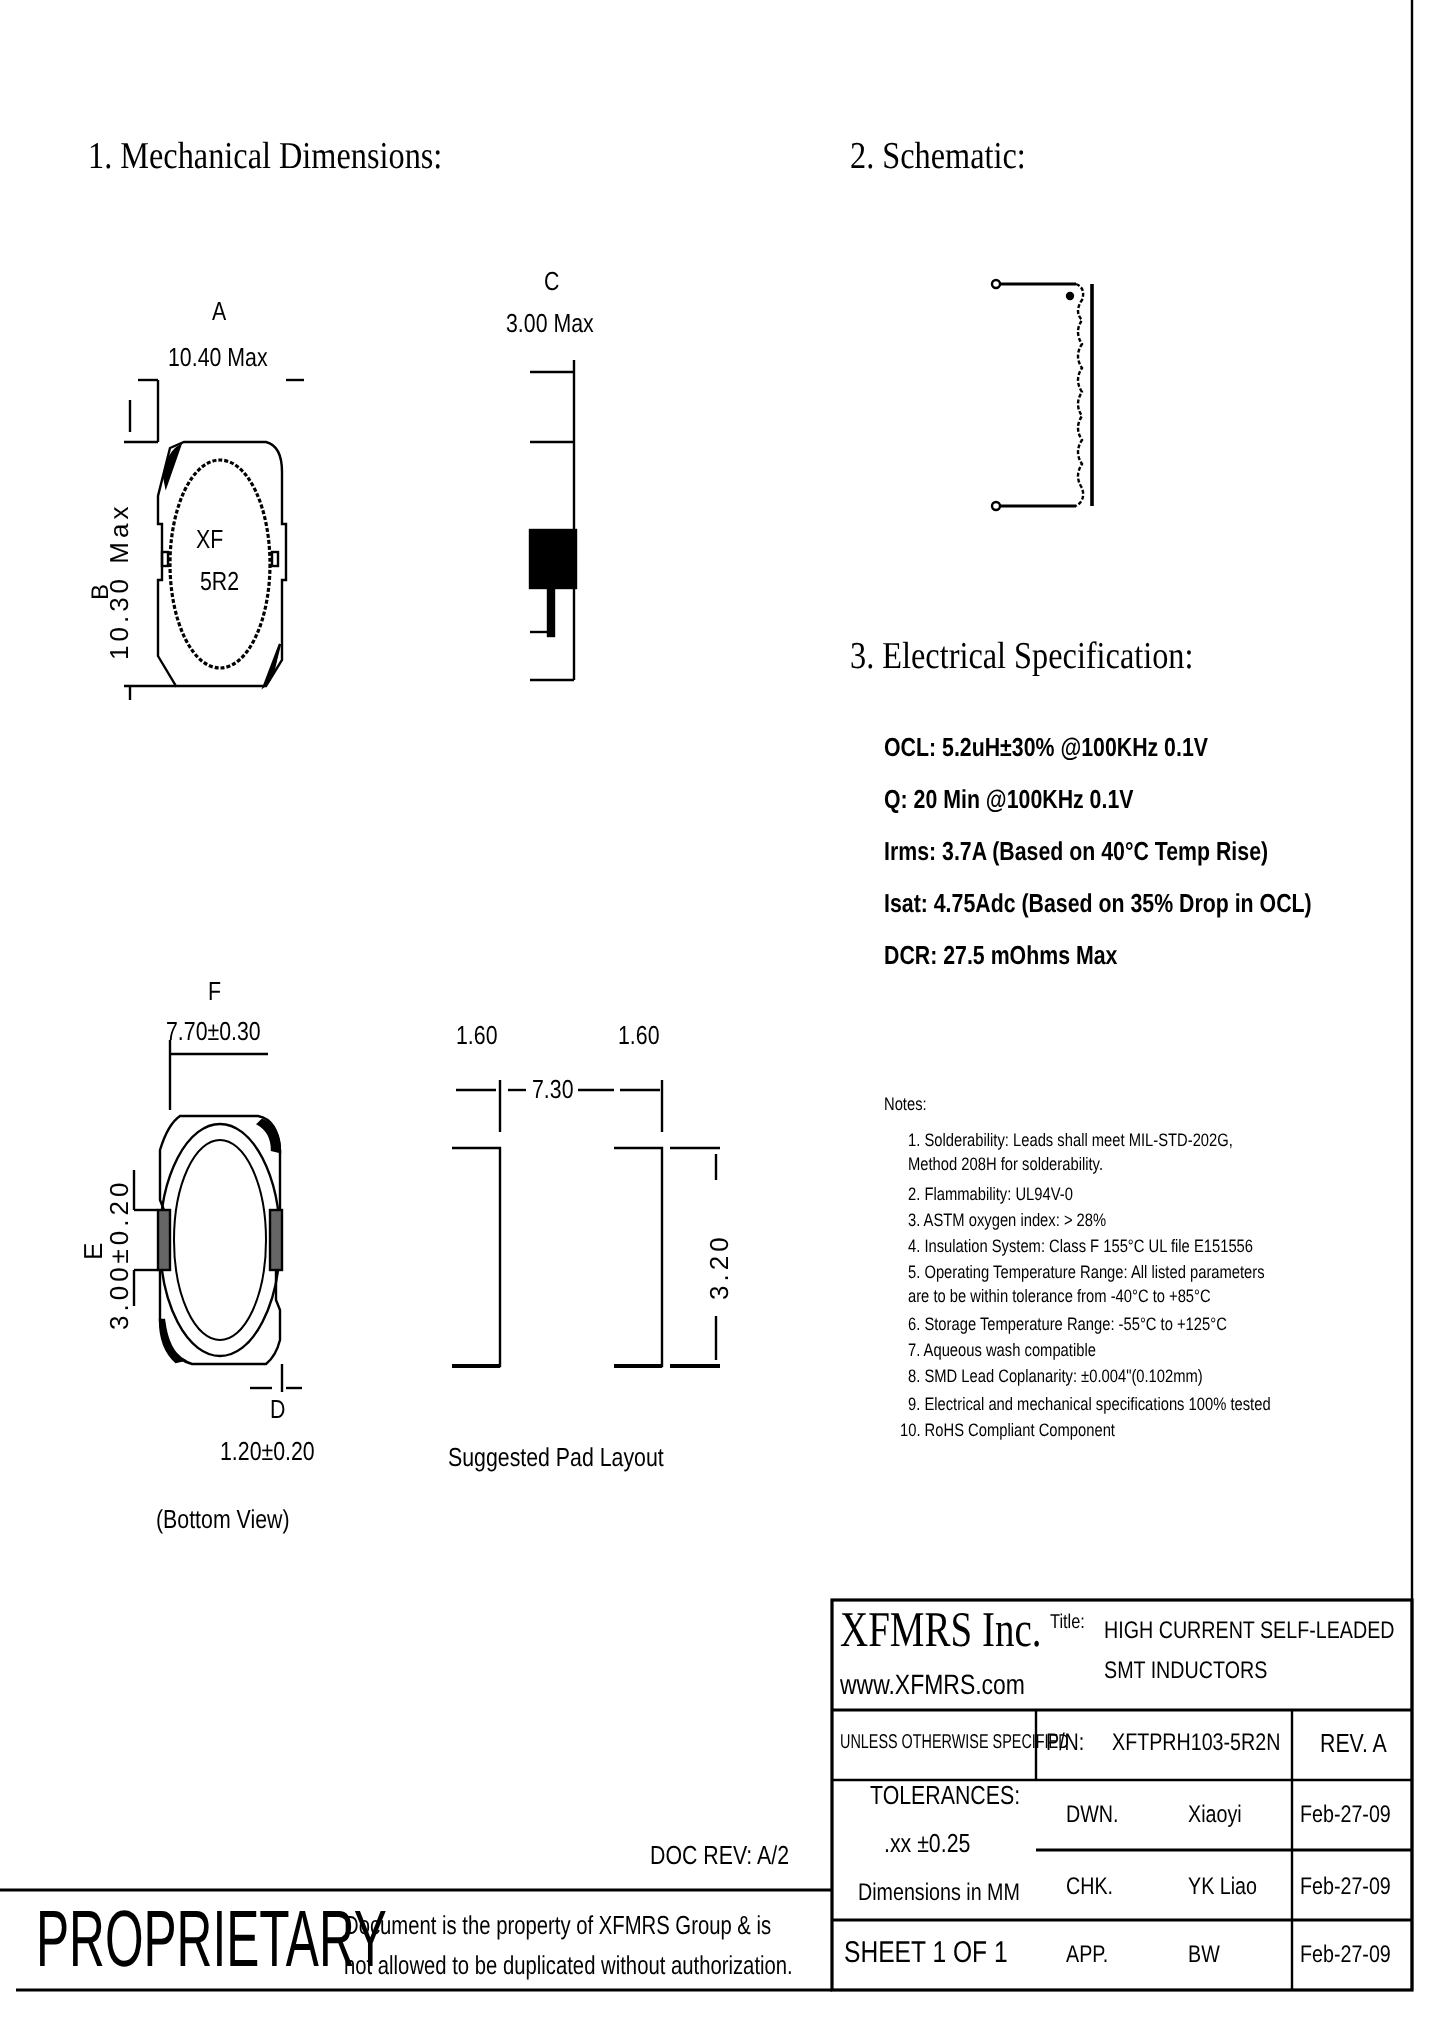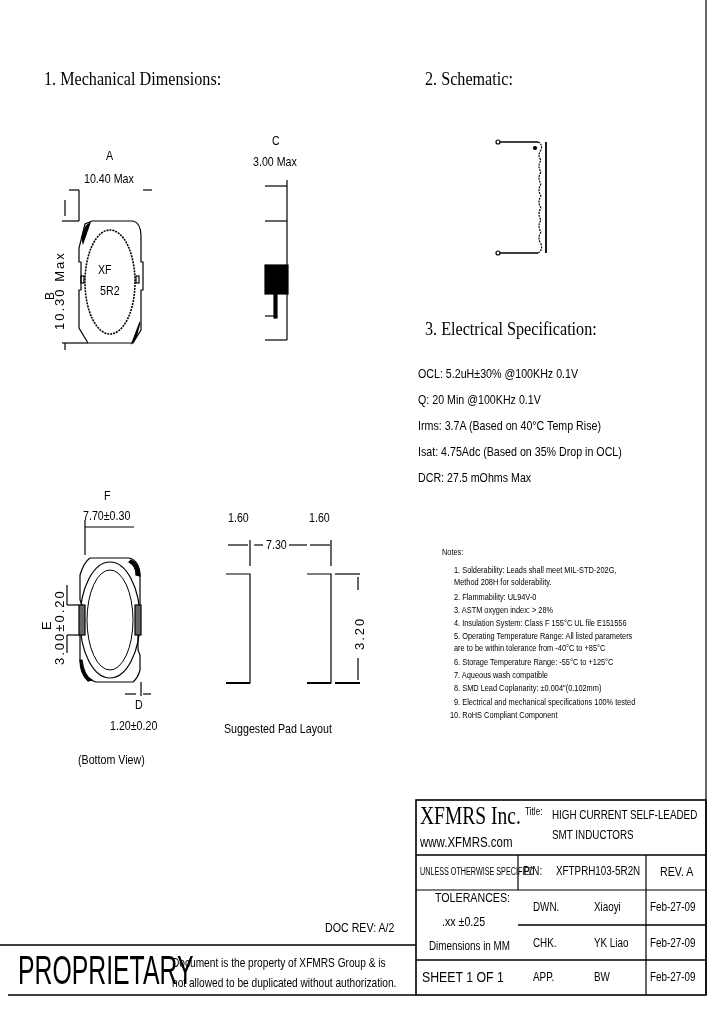--- a/index.html
+++ b/index.html
@@ -124,21 +124,21 @@
 
 <div class="abs t" style="left:228px;top:510px;">1.60</div>
 <div class="abs t" style="left:309px;top:510px;">1.60</div>
 <div class="abs t" style="left:266px;top:537px;">7.30</div>
 <div class="abs rot" style="left:352px;top:650px;">3.20</div>
 <div class="abs t" style="left:224px;top:721px;">Suggested Pad Layout</div>
 
 <div class="abs h1" style="left:425px;top:68px;">2. Schematic:</div>
 
 <div class="abs h1" style="left:425px;top:318px;">3. Electrical Specification:</div>
-<div class="abs" style="left:418px;top:366px;">
+<div class="abs" style="left:442px;top:366px;font-weight:bold;">
   <div class="t" style="height:26px;">OCL: 5.2uH±30% @100KHz 0.1V</div>
   <div class="t" style="height:26px;">Q: 20 Min @100KHz 0.1V</div>
   <div class="t" style="height:26px;">Irms:  3.7A (Based on 40°C Temp Rise)</div>
   <div class="t" style="height:26px;">Isat:  4.75Adc (Based on 35% Drop in OCL)</div>
   <div class="t" style="height:26px;">DCR: 27.5 mOhms Max</div>
 </div>
 
 <div class="abs ts" style="left:442px;top:547px;">Notes:</div>
 <div class="abs" style="left:454px;top:565px;">
   <div class="ts" style="height:12px;">1. Solderability: Leads shall meet MIL-STD-202G,</div>

